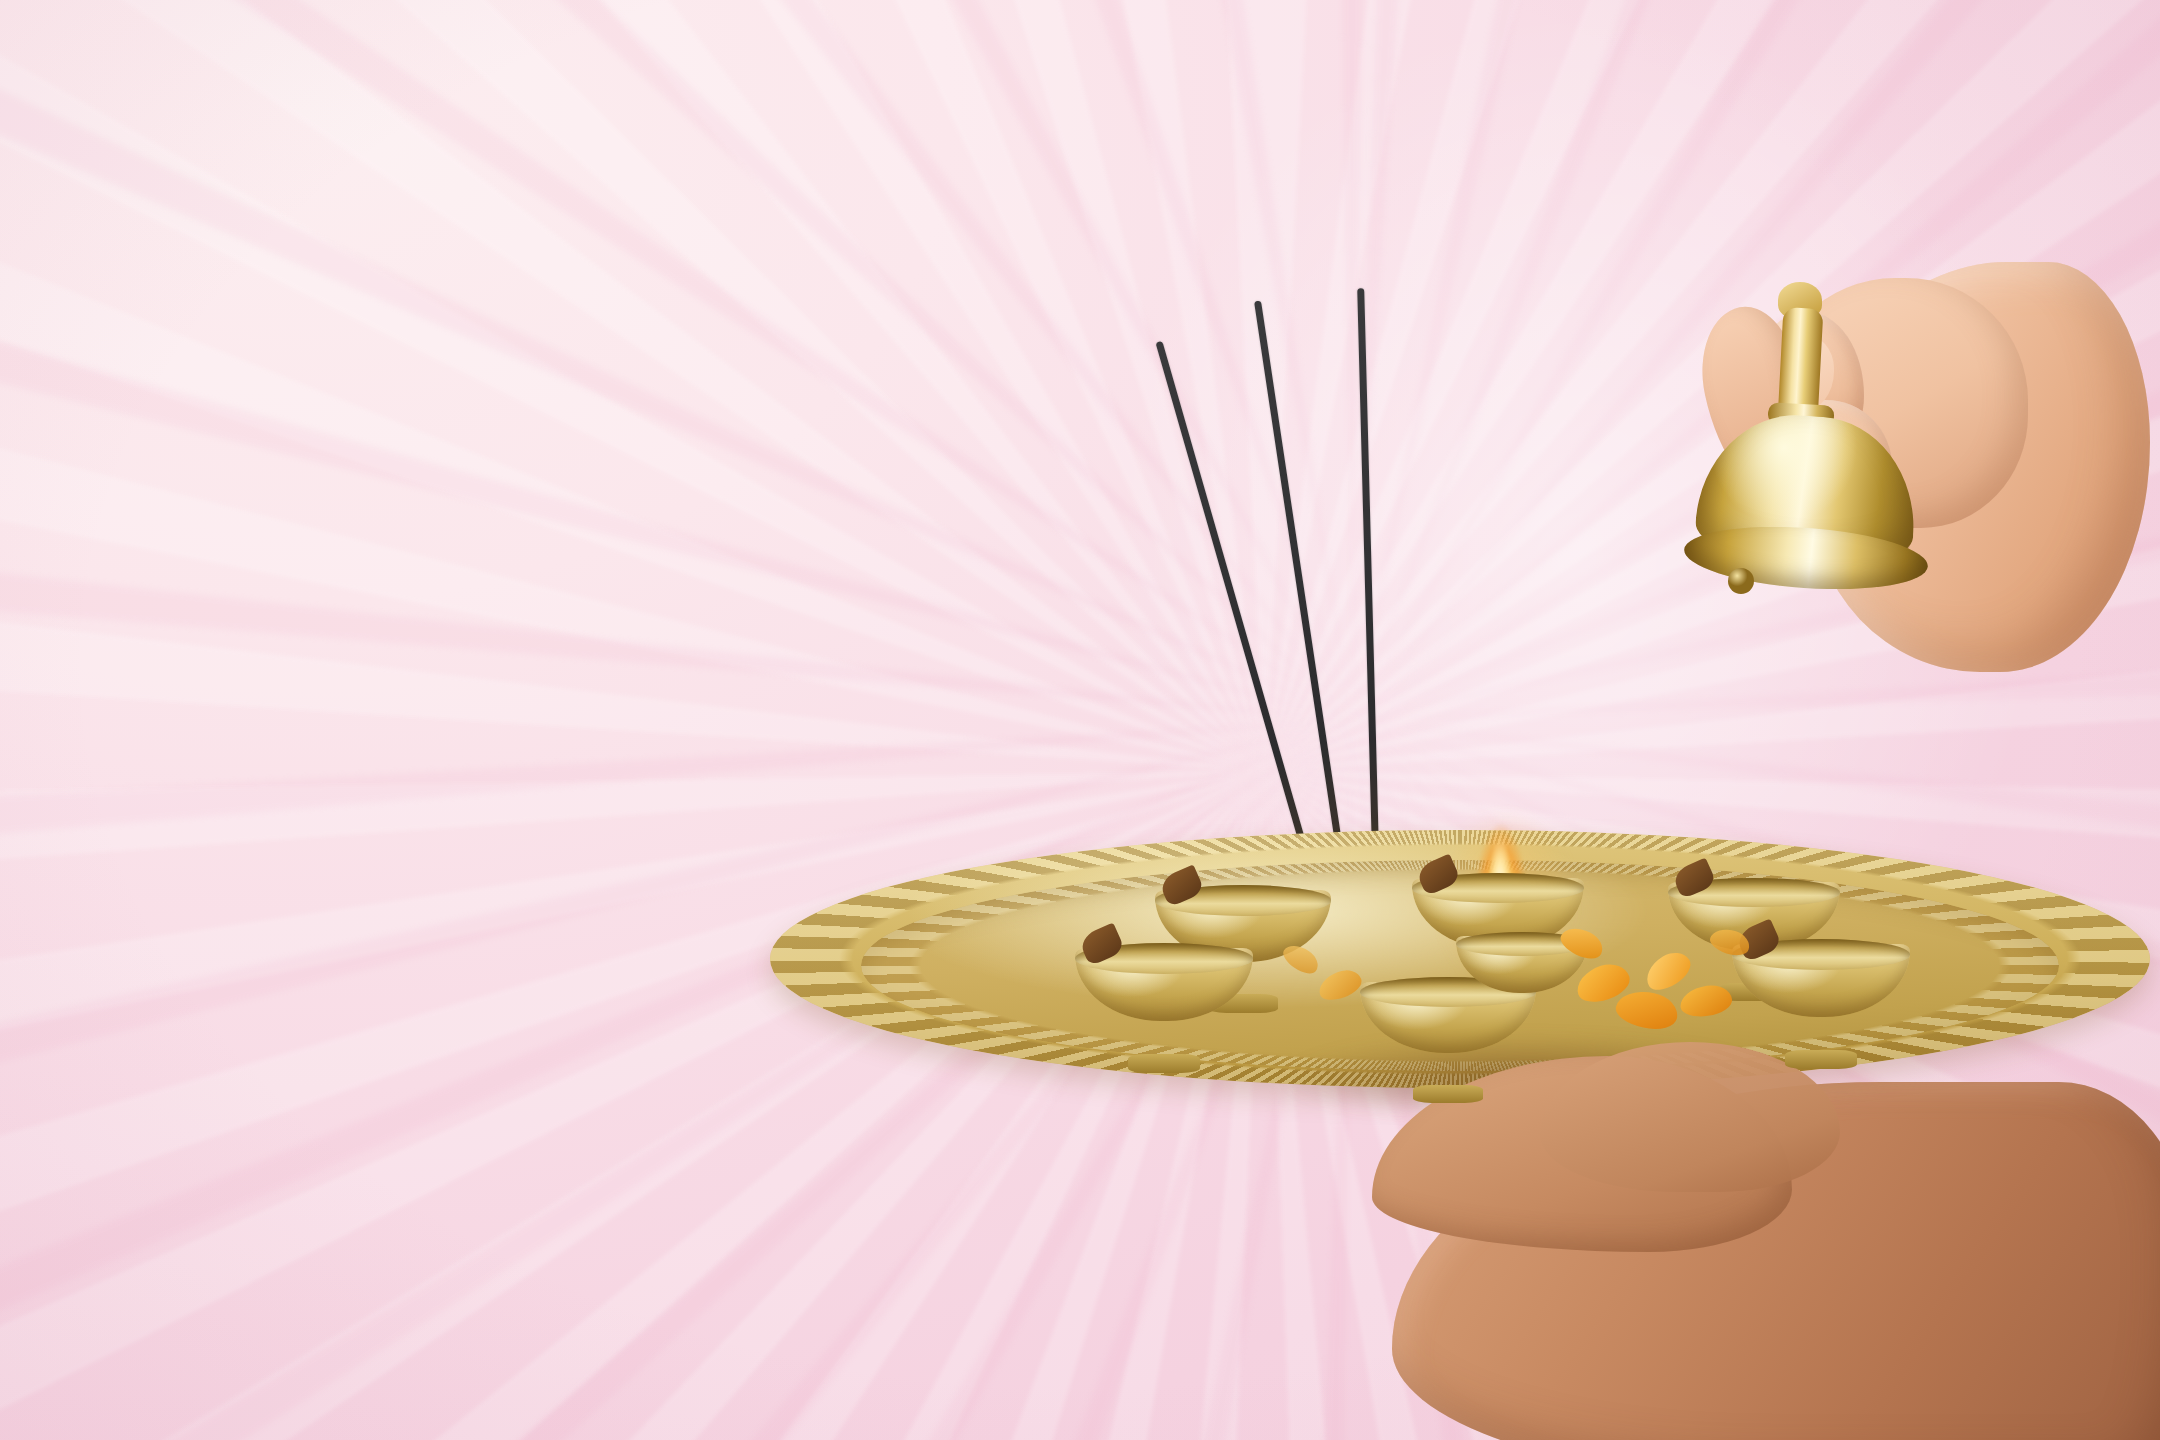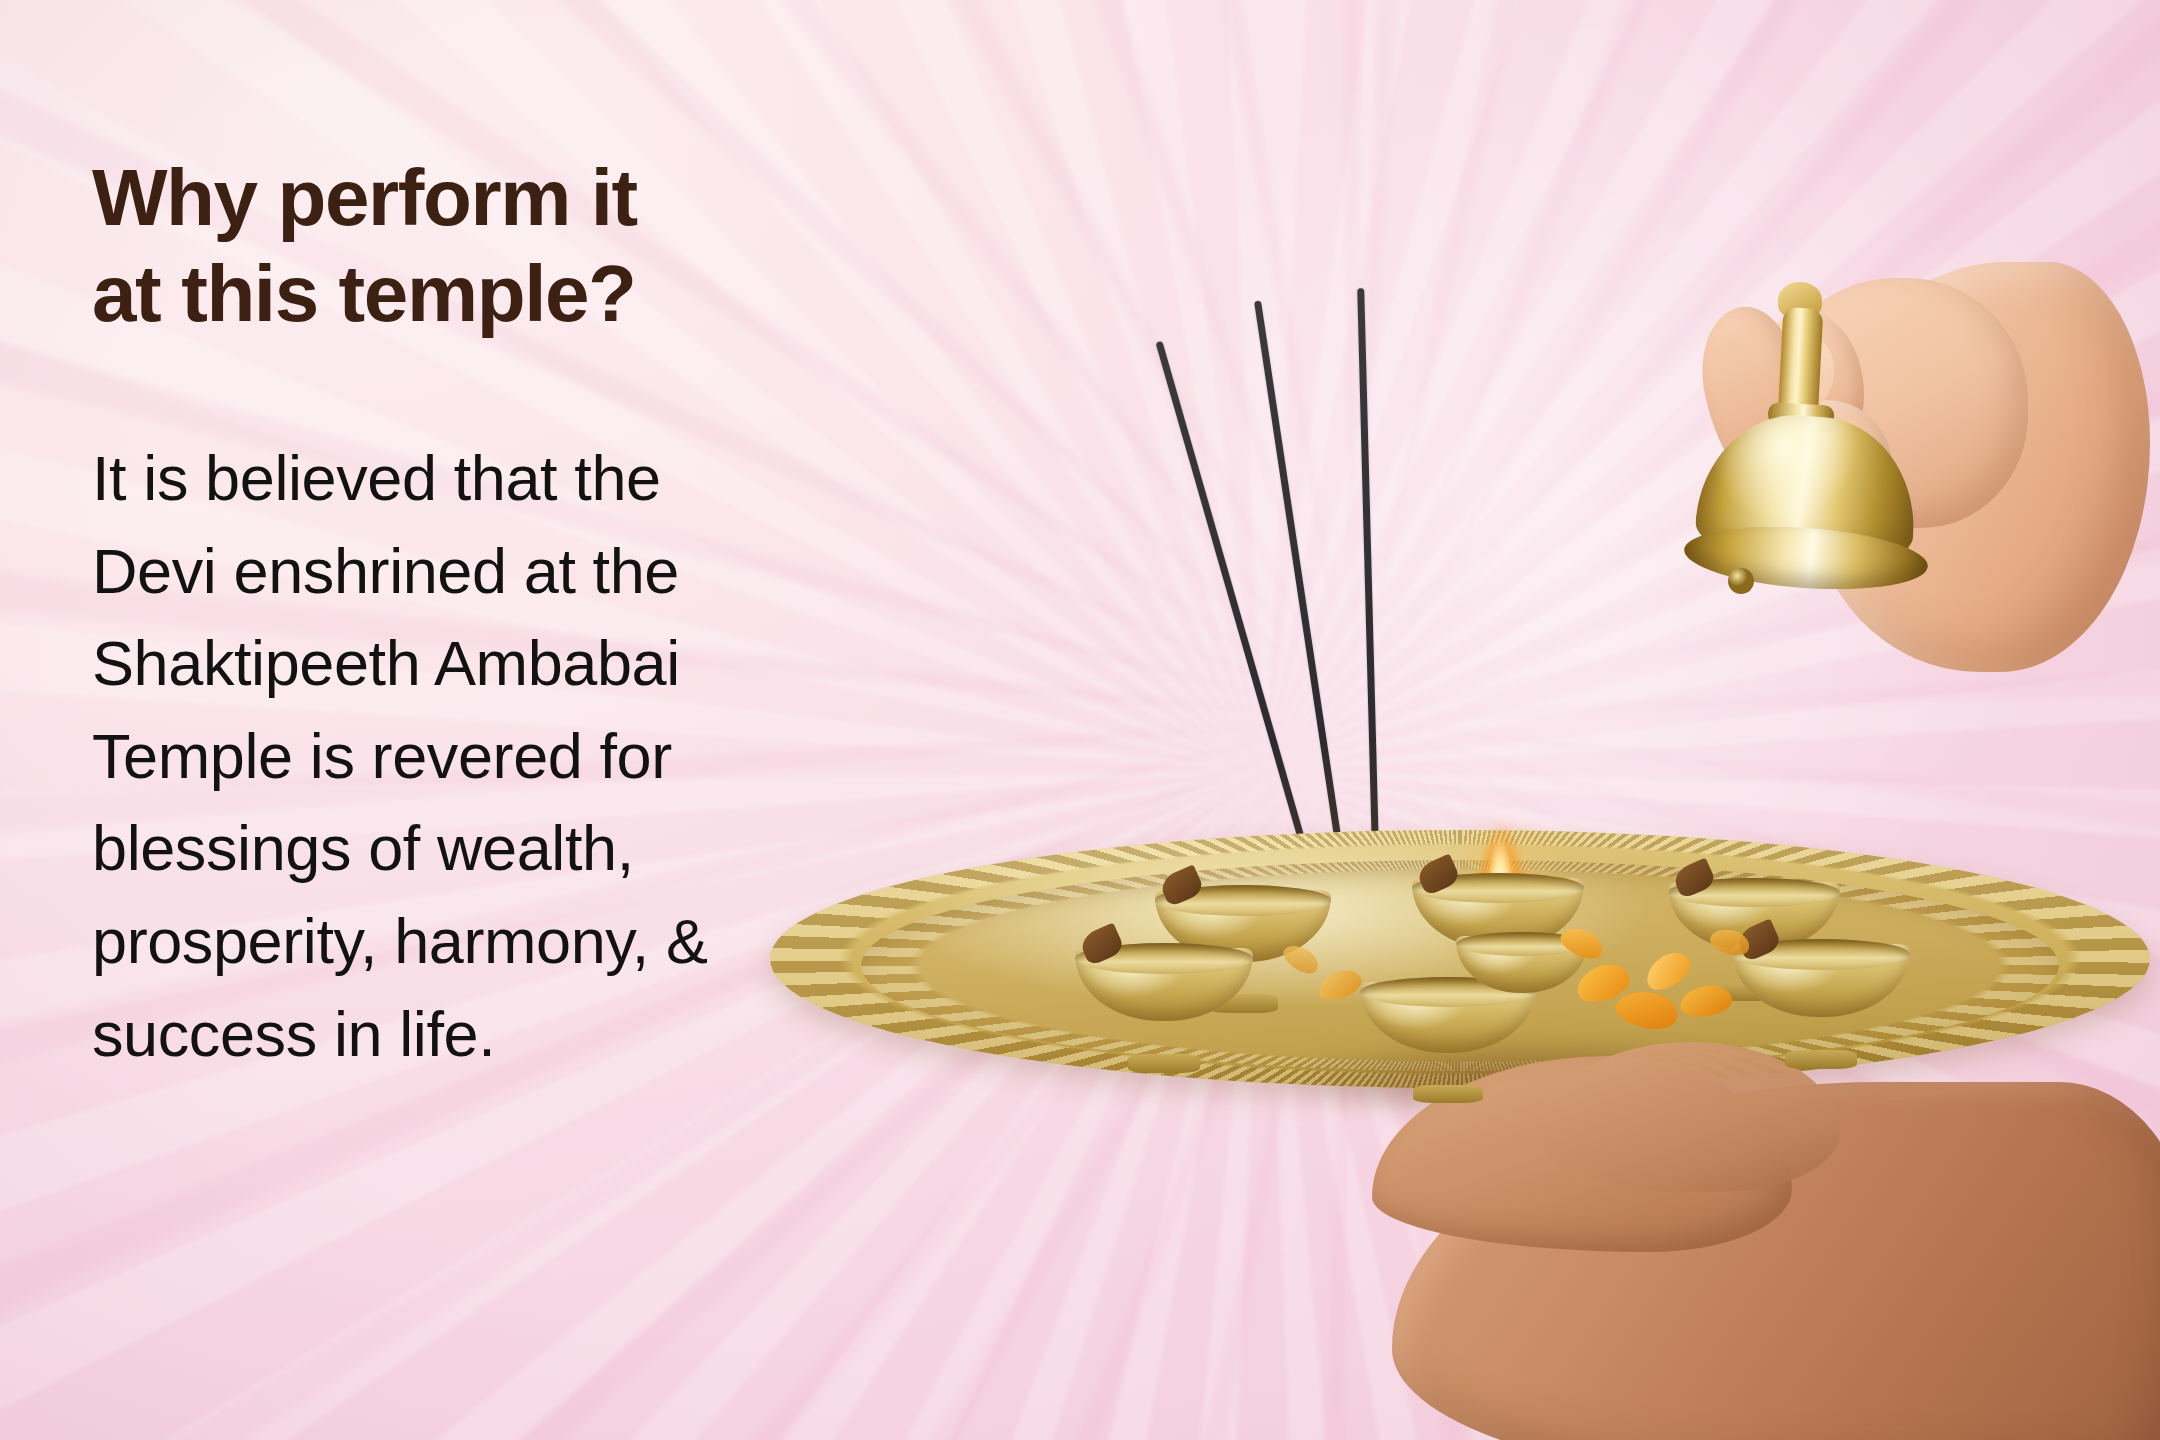--- a/index.html
+++ b/index.html
@@ -263,31 +263,20 @@
 <body>
 
 <div class="stage">
 
   <div class="bg-base"></div>
   <div class="bg-rays"></div>
   <div class="bg-rays2"></div>
   <div class="bg-glow"></div>
   <div class="bg-vig"></div>
 
-  <div class="copy">
-    <h1 class="headline">Why perform it
-at this temple?</h1>
-    <p class="body-copy">It is believed that the
-Devi enshrined at the
-Shaktipeeth Ambabai
-Temple is revered for
-blessings of wealth,
-prosperity, harmony, &amp;
-success in life.</p>
-  </div>
 
   <div class="scene">
 
     <div class="sticks">
       <div class="stick s1"></div>
       <div class="stick s2"></div>
       <div class="stick s3"></div>
     </div>
 
     <div class="bell-hand">

